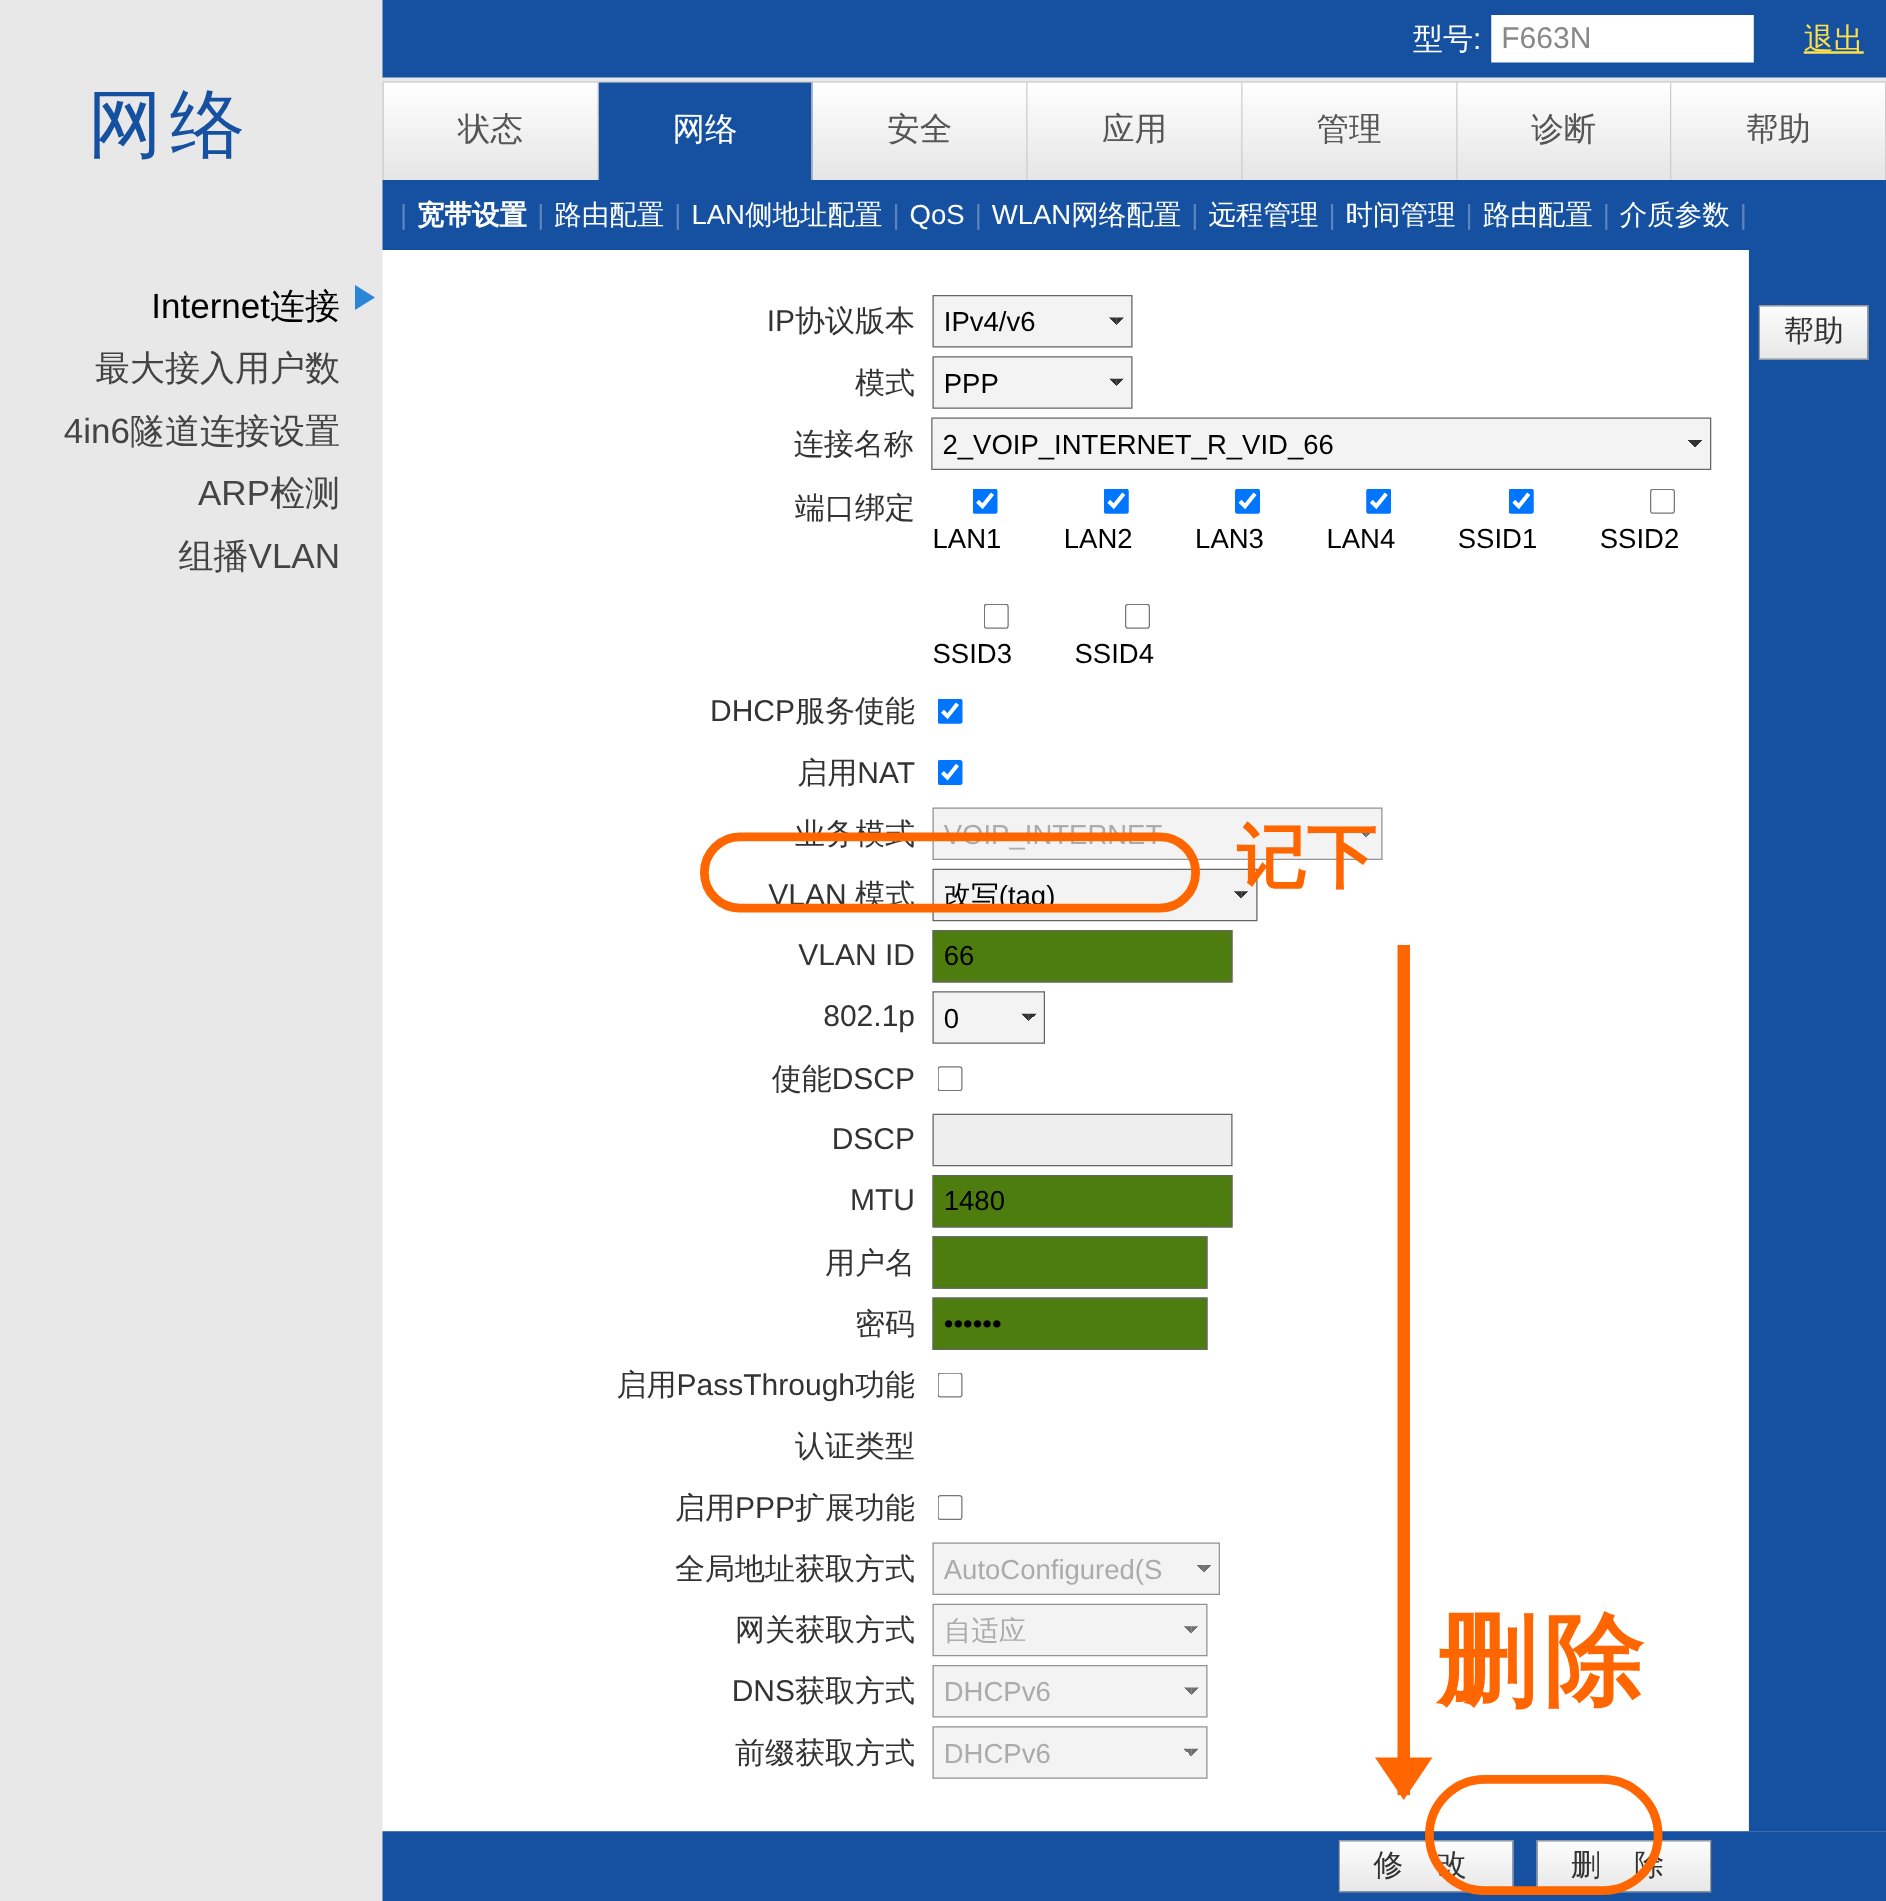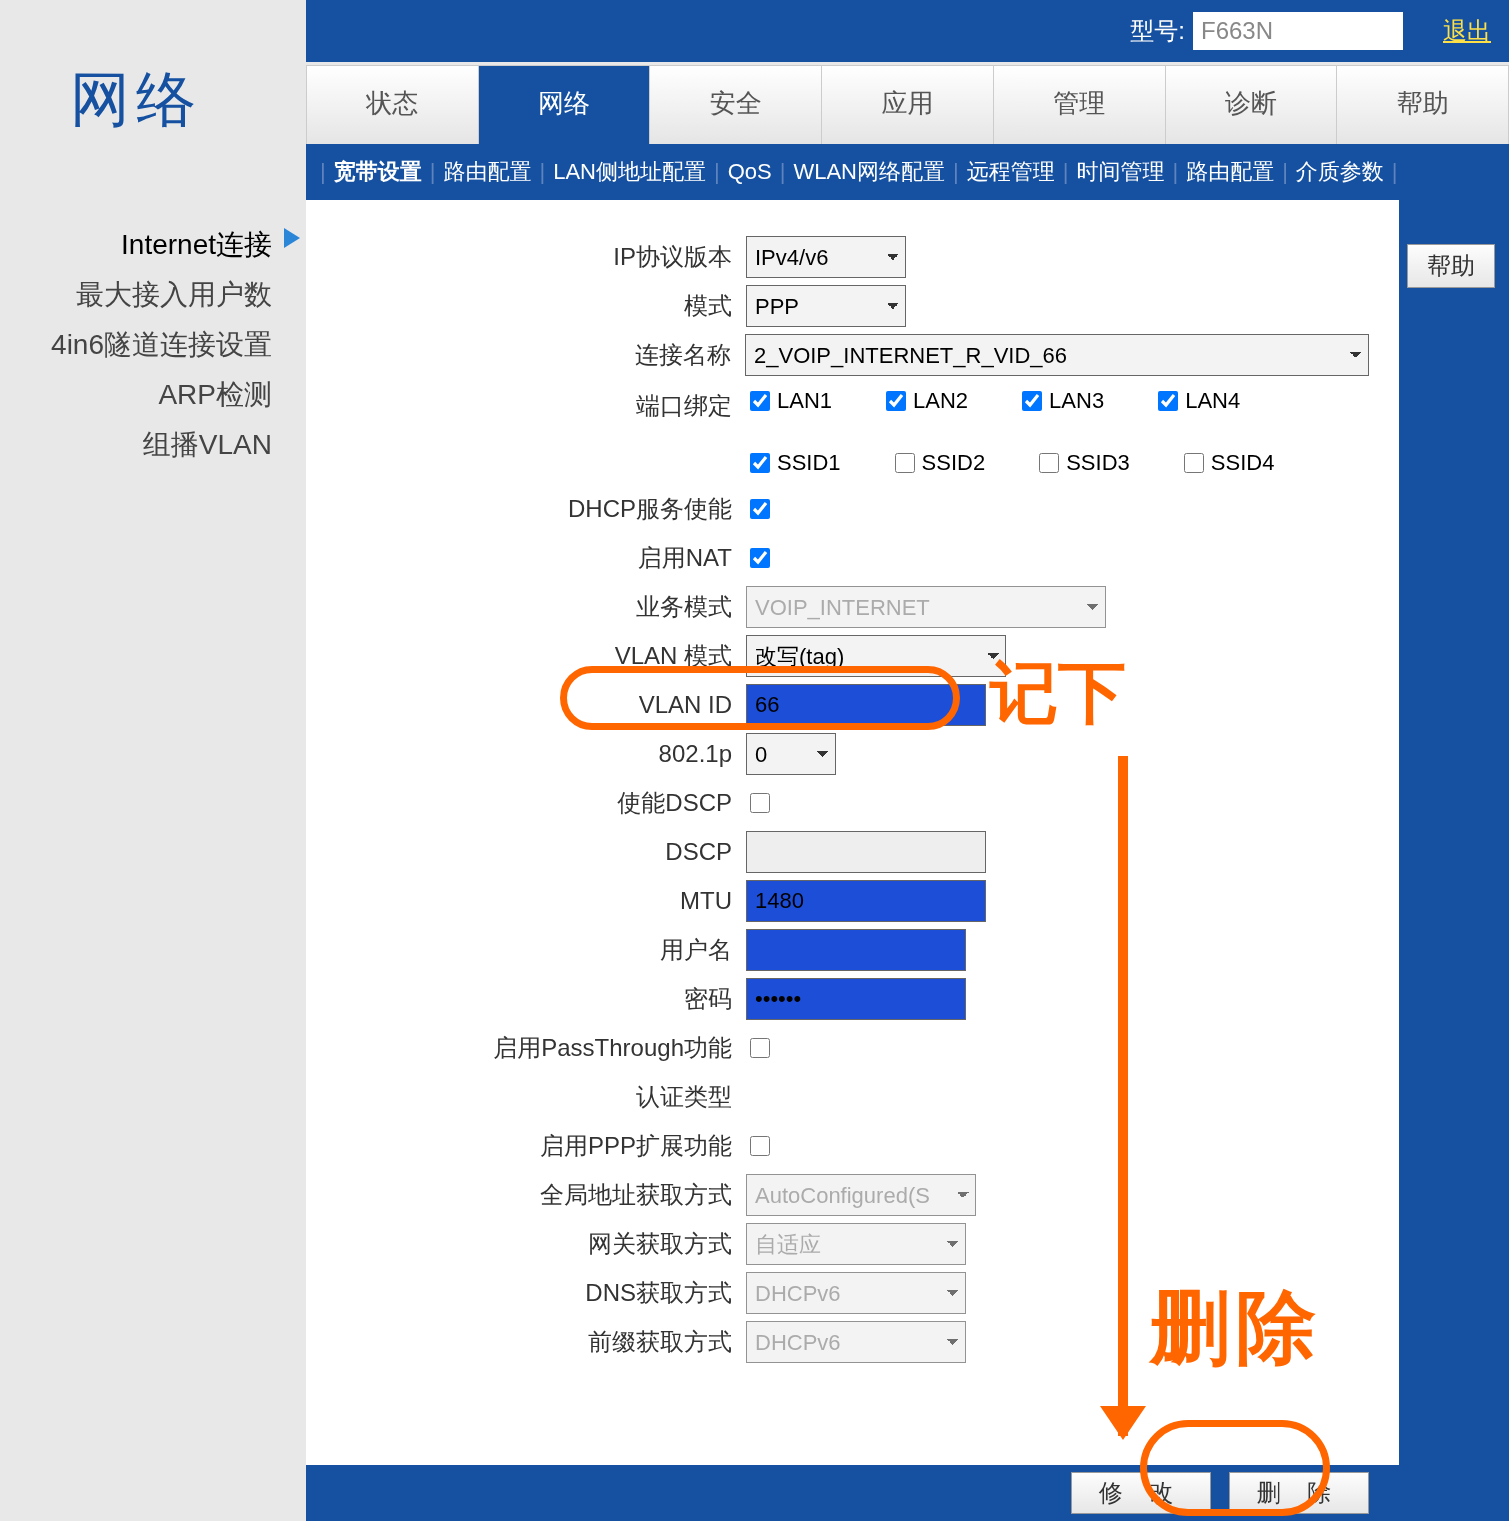--- a/index.html
+++ b/index.html
@@ -38,35 +38,35 @@
 
   
   .content { position:absolute; left:306px; right:110px; top:200px; bottom:56px; background:#fff; overflow:visible;}
   .helpbtn { position:absolute; top:44px; right:-96px; width:88px; height:44px; background:linear-gradient(#fdfdfd,#e7e7e7); border:1px solid #999; text-align:center; line-height:42px; font-size:24px; color:#333; cursor:pointer;}
   .form { position:absolute; left:0; top:30px; right:0; padding:0 30px 0 0;}
   .row { display:flex; align-items:center; margin:5px 0; min-height:44px;}
   .row .lab { width:440px; text-align:right; padding-right:14px; font-size:24px; color:#333;}
   .row .val { flex:1; display:flex; align-items:center; gap:12px; font-size:22px;}
   select { height:42px; font-size:22px; background:#f3f3f3; border:1px solid #666; padding:0 30px 0 8px; appearance:none; background-image:linear-gradient(45deg,transparent 50%,#333 50%),linear-gradient(135deg,#333 50%,transparent 50%); background-position: right 12px top 17px, right 6px top 17px; background-size:6px 6px,6px 6px; background-repeat:no-repeat;}
   select:disabled{ color:#888; background-color:#eee;}
-  input[type=text],input[type=password]{ height:42px; font-size:22px; border:1px solid #666; background:#1d4ed8; padding:0 8px;}
+  input[type=text],input[type=password]{ height:42px; font-size:22px; border:1px solid #666; background:#4d7c0f; padding:0 8px;}
   input[disabled]{ background:#eee; color:#888;}
   .sel-sm{width:160px;} .sel-md{width:260px;} .sel-lg{width:360px;} .sel-xl{width:624px;} .txt-md{width:240px;} .txt-lg{width:220px;}
   .portwrap{display:flex;flex-wrap:wrap;gap:36px 50px; padding:6px 0;}
-  .chk{display:flex;align-items:flex-end;gap:4px;font-size:22px;}
+  .chk{display:flex;align-items:flex-end;gap:4px;font-size:22px;flex-direction:column;}
   input[type=checkbox]{width:20px;height:20px;}
 
   
   .bottombar { position:absolute; left:306px; right:0; bottom:0; height:56px; background:#1551a0; display:flex; justify-content:flex-end; align-items:center; padding-right:140px; gap:18px;}
   .botbtn { width:140px; height:42px; background:linear-gradient(#fdfdfd,#e7e7e7); border:1px solid #999; font-size:24px; letter-spacing:10px; text-align:center; line-height:40px; cursor:pointer; color:#333;}
 
   
   .anno { position:absolute; pointer-events:none; }
   .anno-circle1 { left:560px; top:666px; width:400px; height:64px; border:7px solid #ff6600; border-radius:36px;}
-  .anno-text1 { left:990px; top:648px; font-size:68px; color:#ff6600; font-weight:600; font-family:"KaiTi",serif; }
+  .anno-text1 { left:990px; top:648px; font-size:56px; color:#ff6600; font-weight:600; font-family:"KaiTi",serif; }
   .anno-arrow { left:1118px; top:756px; width:10px; height:680px; background:#ff6600; }
   .anno-arrow::after{content:"";position:absolute;bottom:-4px;left:-18px;width:0;height:0;border-left:23px solid transparent;border-right:23px solid transparent;border-top:34px solid #ff6600;}
   .anno-text2 { left:1150px; top:1275px; font-size:80px; color:#ff6600; font-weight:600; font-family:"KaiTi",serif; letter-spacing:6px;}
   .anno-circle2 { left:1140px; top:1420px; width:190px; height:96px; border:7px solid #ff6600; border-radius:60px;}
 </style>
 </head>
 <body>
 
 <div class="page">
 

